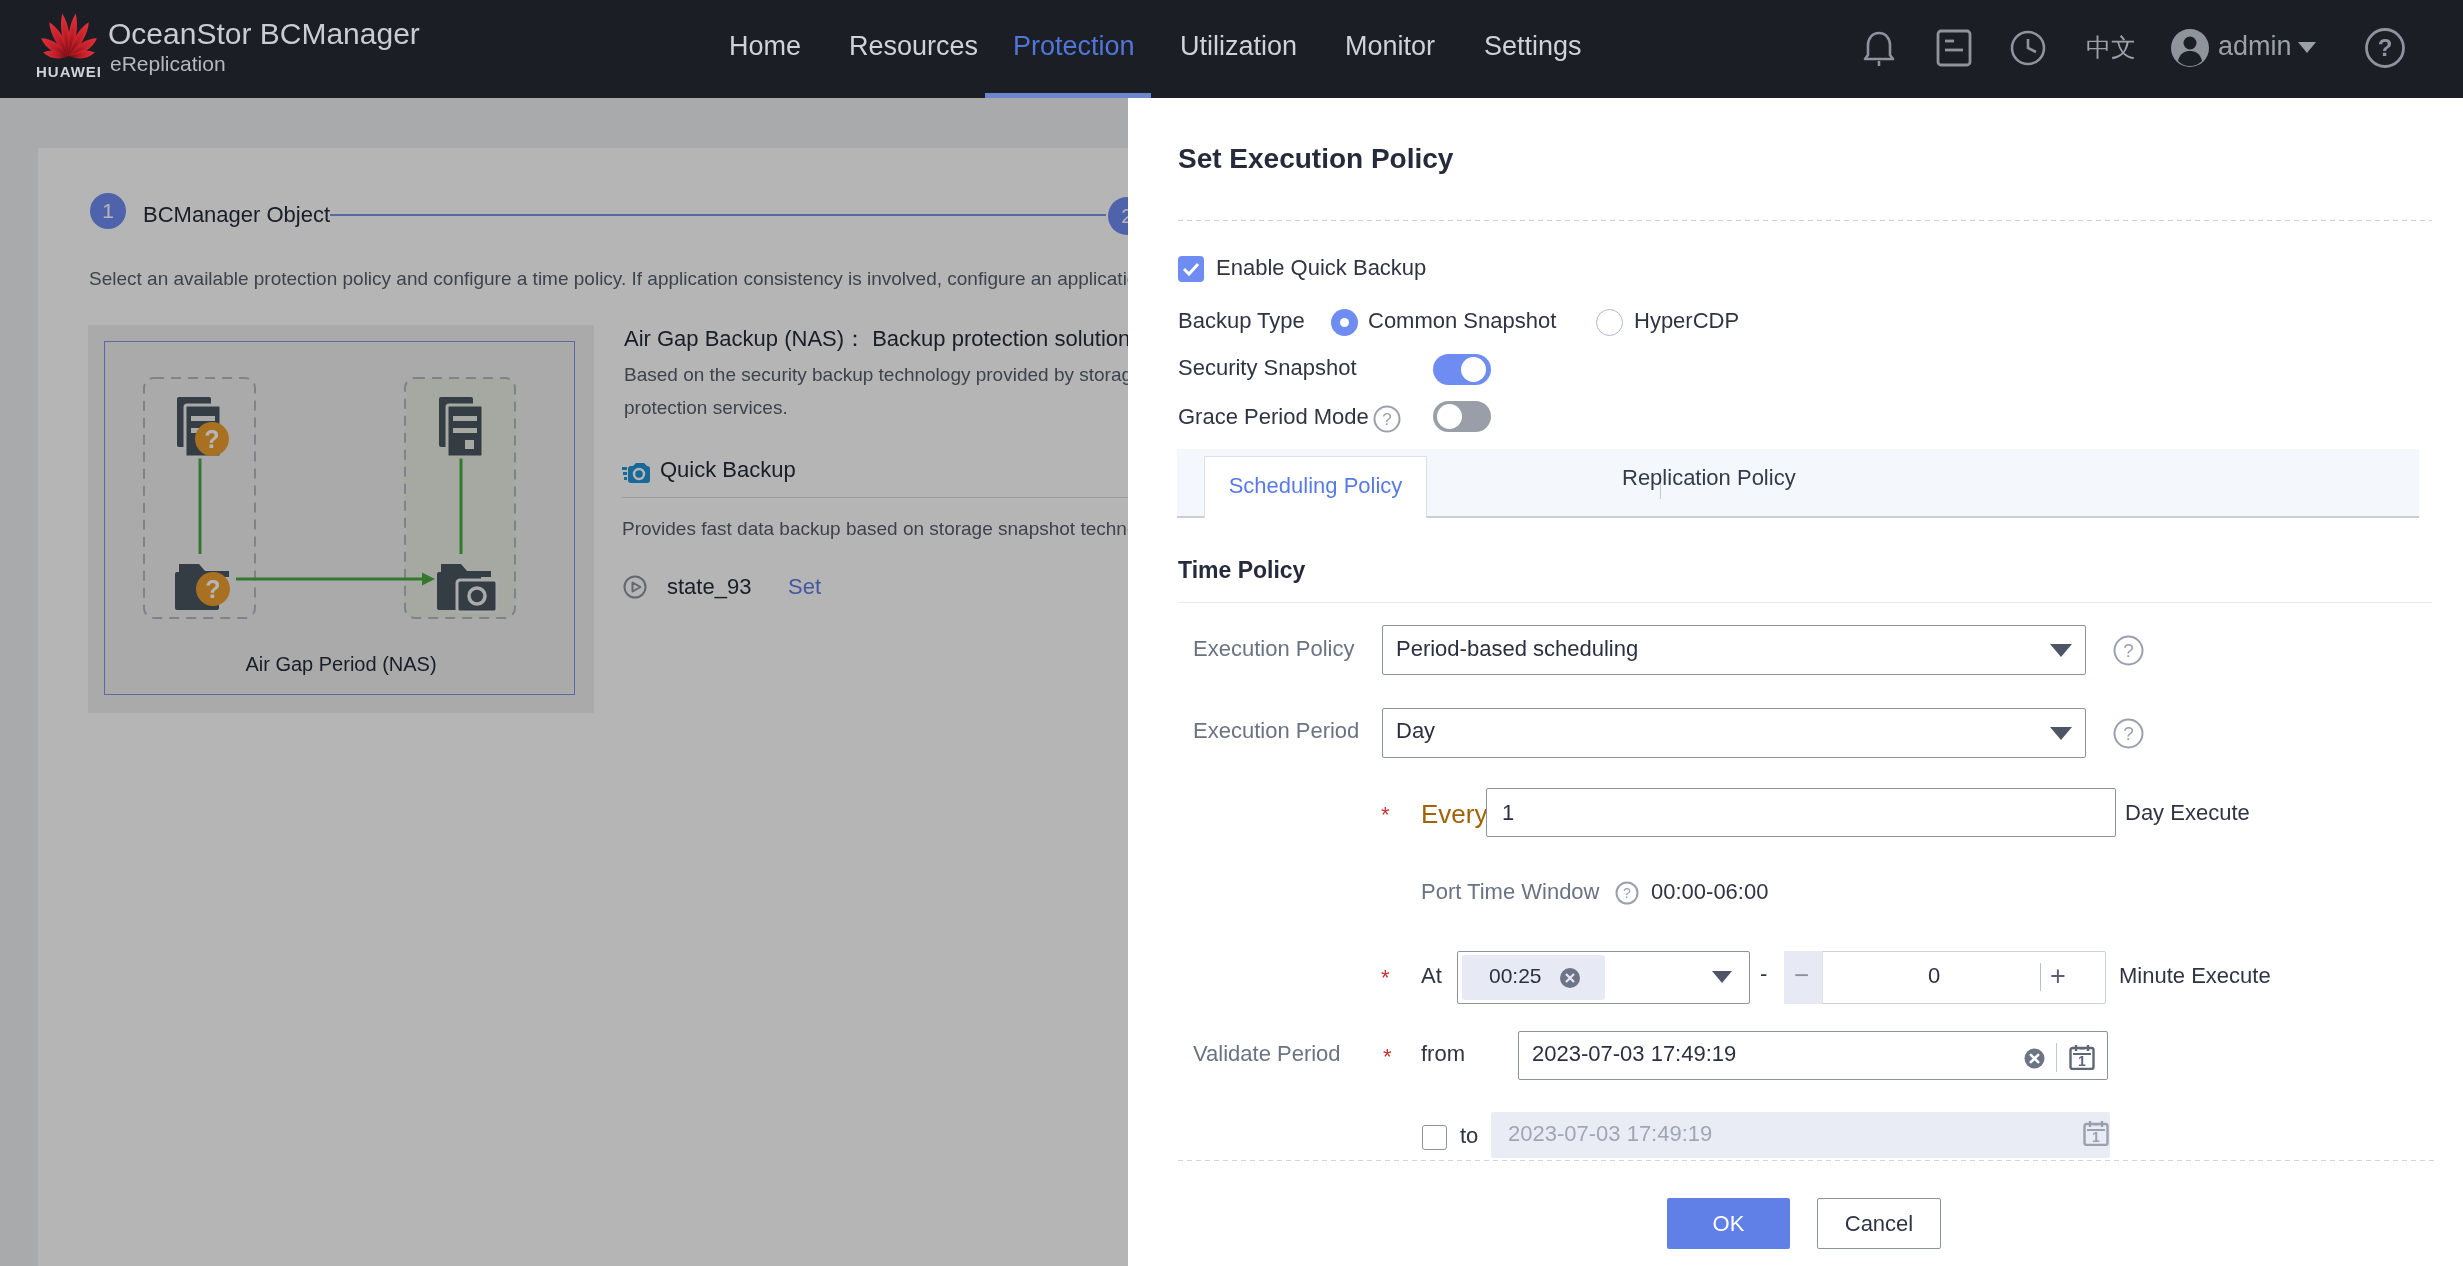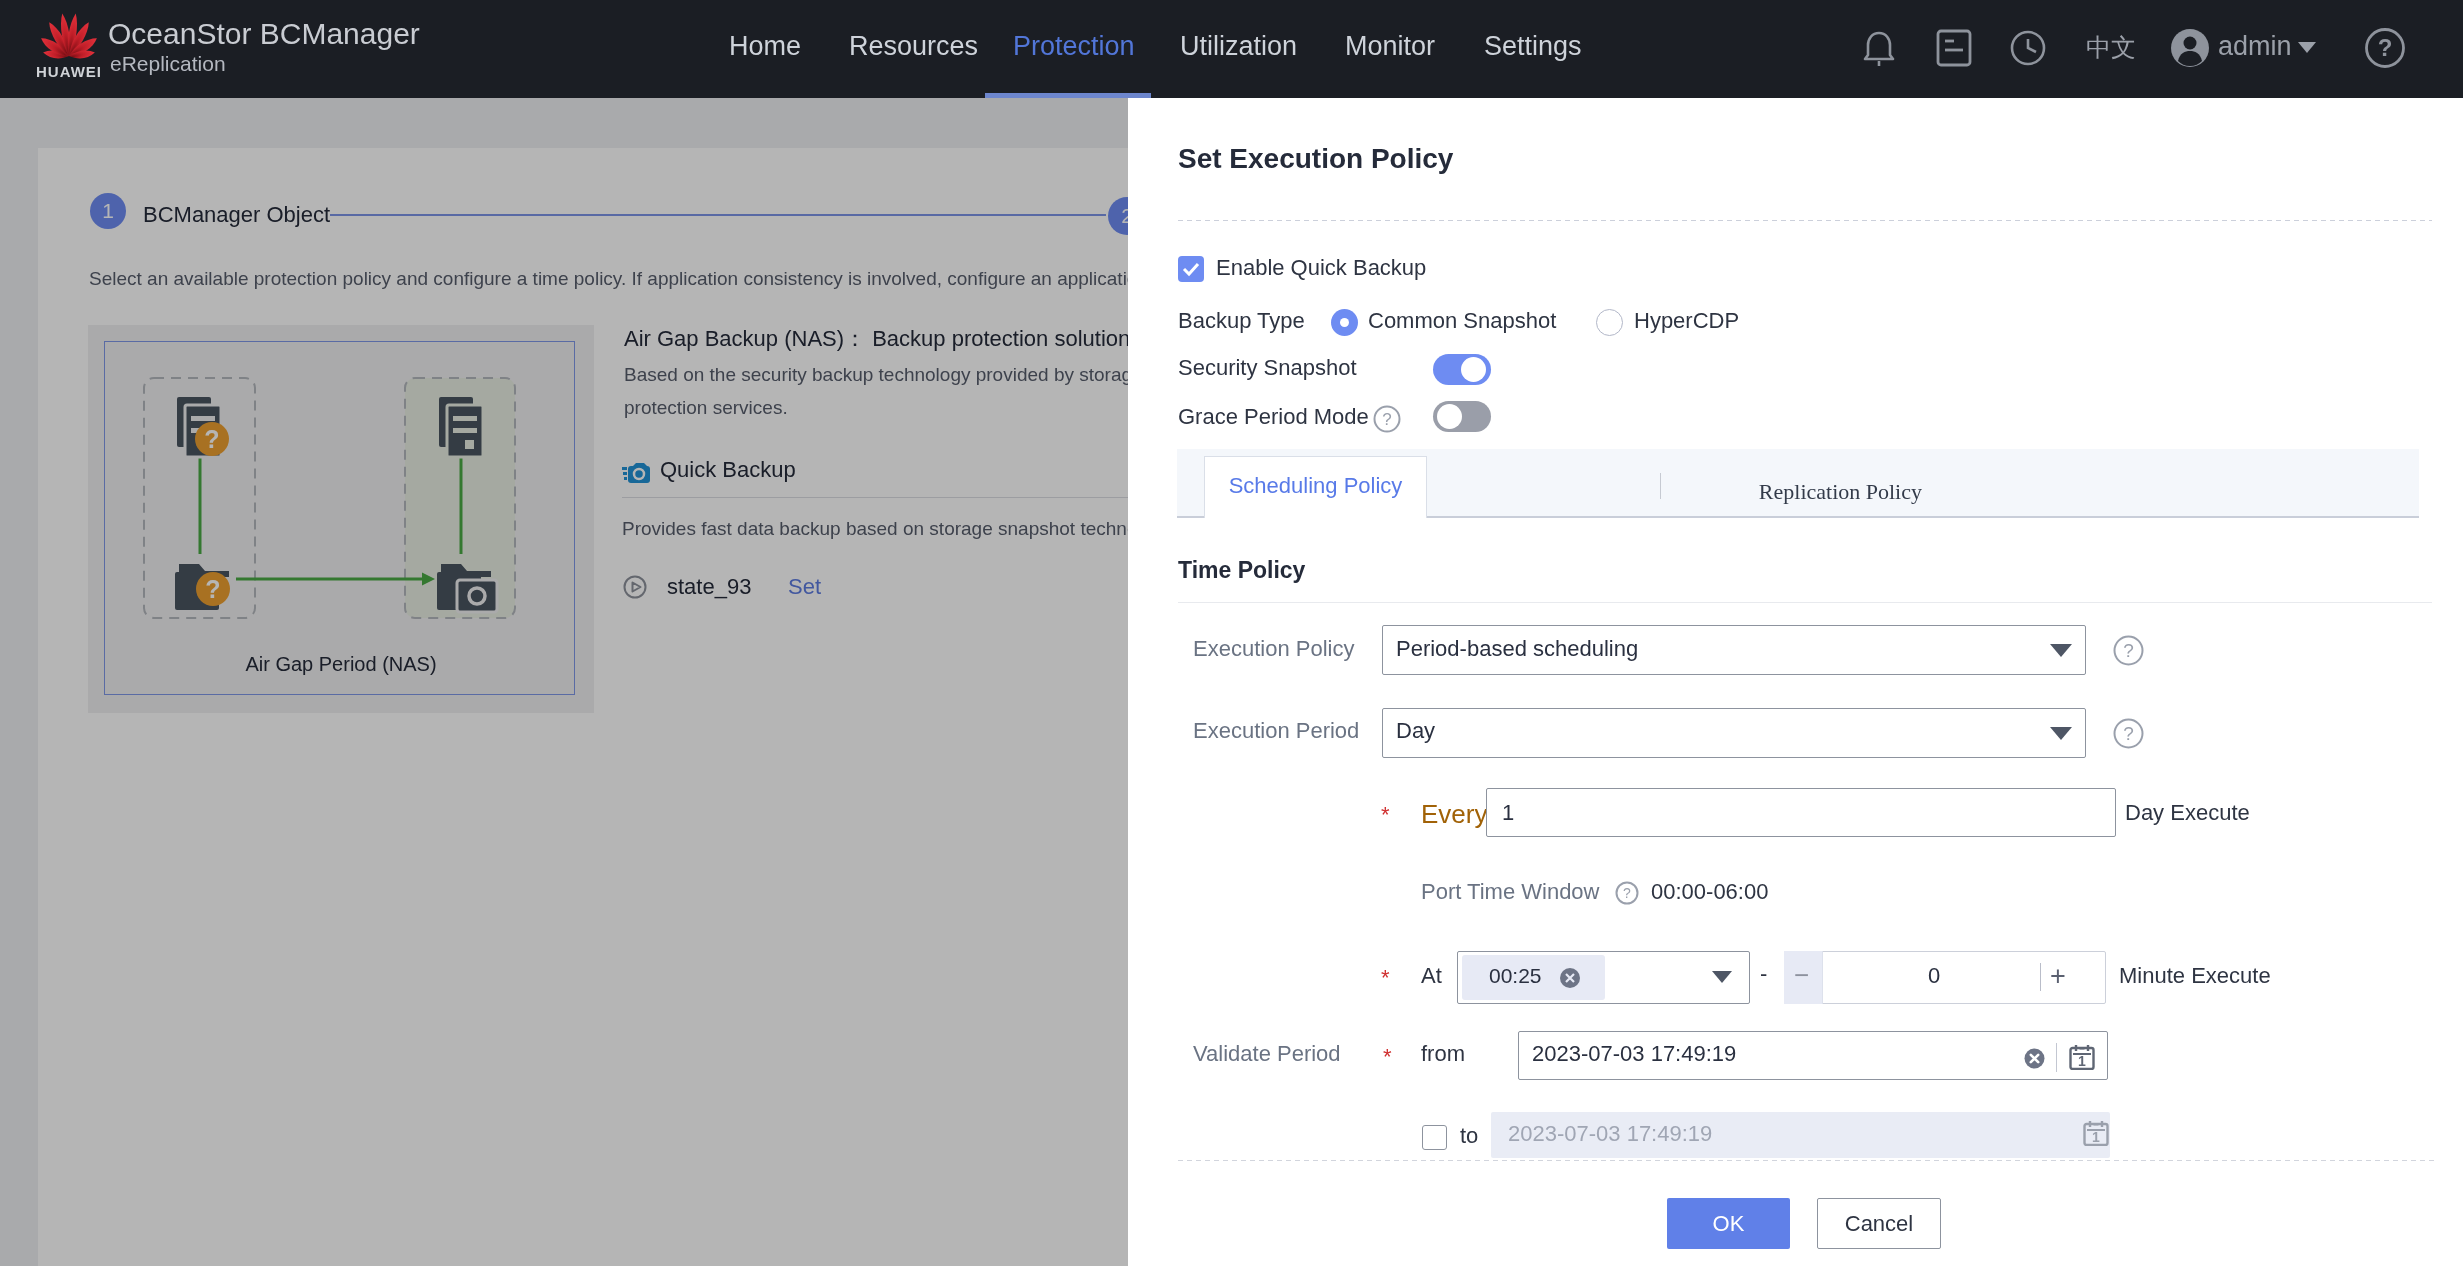--- a/index.html
+++ b/index.html
@@ -204,21 +204,21 @@
           <text x="14" y="20" font-size="17" fill="#9aa0ac" text-anchor="middle" font-family="Liberation Sans">?</text>
         </svg>
     </div>
     <div class="abs" style="left:305px; top:303px; width:58px; height:31px; border-radius:16px; background:#9a9ea9;"></div>
     <div class="abs" style="left:309px; top:306px; width:25px; height:25px; border-radius:50%; background:#fff;"></div>
 
     <div class="abs" style="left:49px; top:351px; width:1242px; height:69px; background:#f4f7fb; border-bottom:2px solid #c9ced9;"></div>
     <div class="abs" style="left:76px; top:358px; width:223px; height:62px; background:#ffffff; border:1px solid #dadfe8; border-bottom:none;"></div>
     <div class="abs" style="left:76px; top:358px; width:223px; height:60px; line-height:60px; text-align:center; font-size:22px; color:#587ae8; white-space:nowrap;">Scheduling Policy</div>
     <div class="abs" style="left:532px; top:375px; width:1px; height:26px; background:#c6cad2;"></div>
-    <div class="abs" style="left:494px; top:364px; width:300px; height:60px; line-height:60px; text-align:right; font-size:22px; color:#333b4a; white-space:nowrap;font-family:Liberation Serif, serif;">Replication Policy</div>
+    <div class="abs" style="left:494px; top:350px; width:300px; height:60px; line-height:60px; text-align:left; font-size:22px; color:#333b4a; white-space:nowrap;">Replication Policy</div>
 
     <div class="t" style="left:50px; top:462px; font-size:23px; font-weight:bold; color:#252b3a;">Time Policy</div>
     <div class="abs" style="left:50px; top:504px; width:1254px; height:1px; background:#e8eaee;"></div>
 
     <div class="t" style="left:65px; top:541px; font-size:22px; color:#6a7383;">Execution Policy</div>
     <div class="abs" style="left:254px; top:527px; width:704px; height:50px; border:1px solid #8d939e; border-radius:2px; background:#fff;"></div>
     <div class="t" style="left:268px; top:541px; font-size:22px; color:#2a3040;">Period-based scheduling</div>
     <div class="abs" style="left:922px; top:546px; width:0; height:0; border-left:11px solid transparent; border-right:11px solid transparent; border-top:13px solid #4e5665;"></div>
     <div class="abs" style="left:985px; top:537px;">
       <svg width="31" height="31" viewBox="0 0 31 31">

